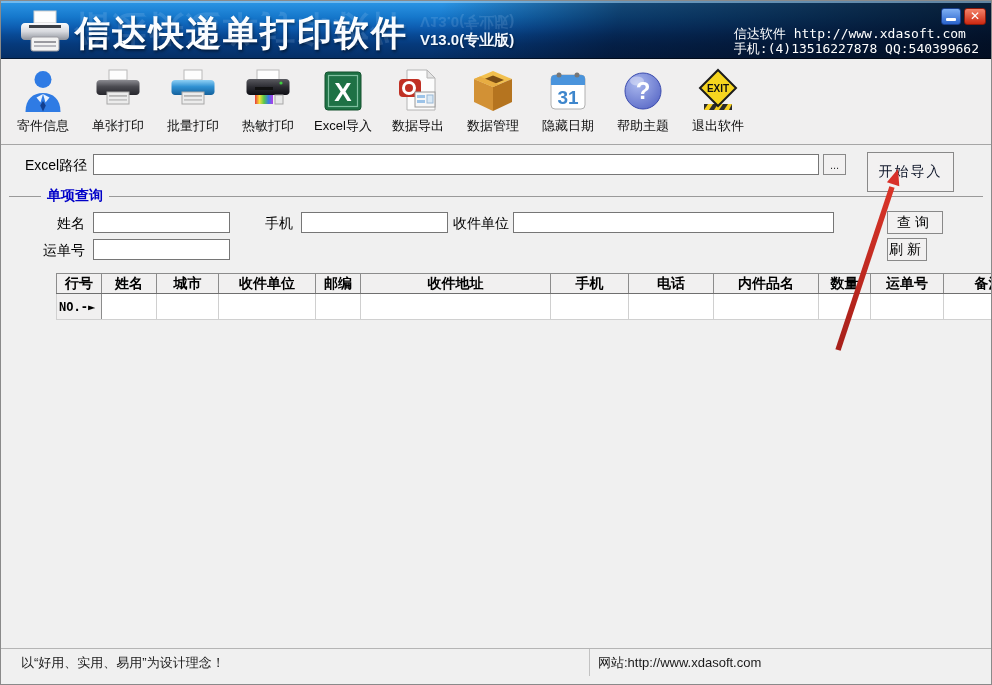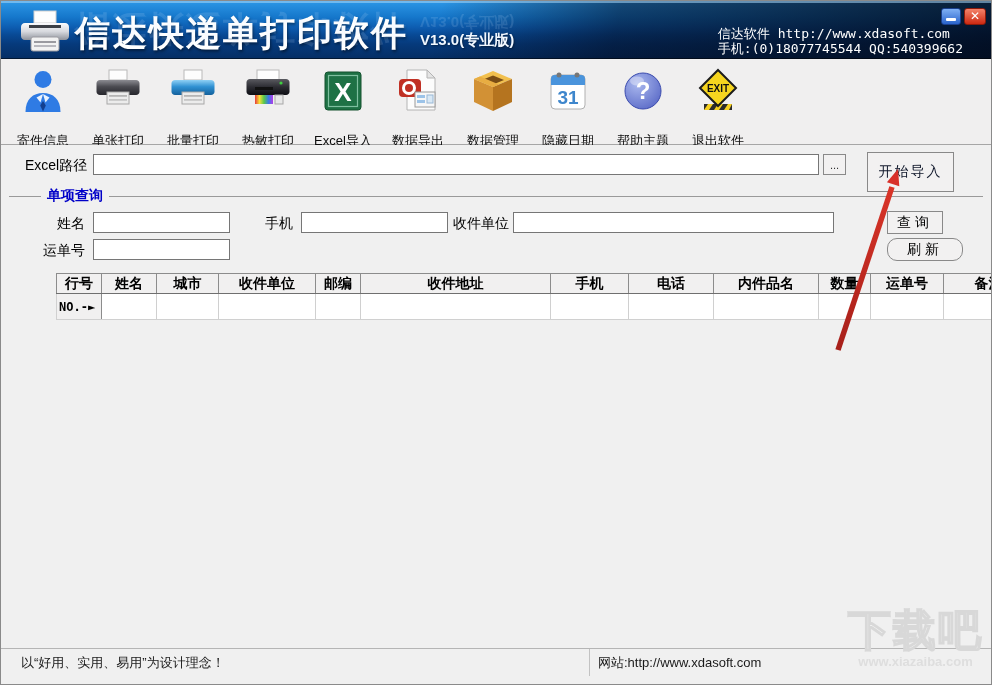--- a/index.html
+++ b/index.html
@@ -29,21 +29,21 @@
   }
   .app-version { font-size: 15px; font-weight: bold; color: #f2f8ff; text-shadow: 1px 1px 2px rgba(0,0,0,0.4); }
   .title-mirror {
     position: absolute; left: 74px; top: 51px; display: flex; align-items: baseline; gap: 12px;
     transform: scaleY(-1); transform-origin: top; opacity: 0.14; color: #cfe6ff;
     white-space: nowrap; pointer-events: none;
   }
   .title-mirror .m1 { font-size: 35px; font-weight: bold; letter-spacing: 2px; }
   .title-mirror .m2 { font-size: 15px; font-weight: bold; }
   .vendor-info {
-    position: absolute; right: 28px; bottom: 3px; text-align: left;
+    position: absolute; right: 12px; bottom: 3px; text-align: left;
     color: #ffffff; font-size: 13px; line-height: 15px;
     font-family: "DejaVu Sans Mono", monospace;
   }
   .win-buttons { position: absolute; top: 7px; right: 5px; display: flex; gap: 3px; }
   .btn-min {
     width: 20px; height: 17px; border-radius: 3px; border: 1px solid #1a3f8c;
     background: linear-gradient(#7fb0f4, #2a64cc); position: relative; cursor: pointer;
   }
   .btn-min::after { content: ""; position: absolute; left: 4px; right: 4px; bottom: 3px; height: 3px; background: #fff; border-radius: 1px; }
   .btn-close {
@@ -52,21 +52,21 @@
     text-align: center; line-height: 15px; cursor: pointer;
   }
 
   
   .toolbar {
     height: 86px; background: #f0efef; border-bottom: 1px solid #a6a6a6;
     display: flex; align-items: flex-start; padding: 7px 0 0 8px; gap: 7px;
   }
   .tool { width: 68px; text-align: center; cursor: pointer; }
   .ticon { display: flex; height: 50px; align-items: center; justify-content: center; }
-  .tlabel { display: block; font-size: 13px; color: #0e0e0e; margin-top: 16px; white-space: nowrap; }
+  .tlabel { display: block; font-size: 13px; color: #0e0e0e; margin-top: 1px; white-space: nowrap; }
 
   
   .main { position: relative; height: 503px; background: #f0f0f0; }
   .lbl { font-size: 14px; color: #000; position: absolute; }
   .txt {
     position: absolute; height: 21px; border: 1px solid #767676; background: #fff;
     font-size: 13px; padding: 0 3px; outline: none;
   }
   .pbtn {
     position: absolute; background: #f2f1f1; border: 1px solid #898989;
@@ -84,21 +84,21 @@
   }
   .lbl-name    { left: 20px;  top: 70px; width: 64px; text-align: right; }
   .in-name     { left: 92px;  top: 67px; width: 137px; }
   .lbl-mobile  { left: 228px; top: 70px; width: 64px; text-align: right; }
   .in-mobile   { left: 300px; top: 67px; width: 147px; }
   .lbl-company { left: 442px; top: 70px; width: 66px; text-align: right; }
   .in-company  { left: 512px; top: 67px; width: 321px; }
   .btn-search  { left: 886px; top: 66px; width: 56px; height: 23px; letter-spacing: 4px; }
   .lbl-waybill { left: 20px;  top: 97px; width: 64px; text-align: right; }
   .in-waybill  { left: 92px;  top: 94px; width: 137px; }
-  .btn-refresh { left: 886px; top: 93px; width: 76px; height: 23px; letter-spacing: 4px; border-radius: 10px; }
+  .btn-refresh { left: 886px; top: 93px; width: 40px; height: 23px; letter-spacing: 4px; }
 
   
   .grid {
     position: absolute; left: 7px; top: 128px; width: 977px;
     border-collapse: collapse; table-layout: fixed; border: 1px solid #8c8c8c; margin-left: 48px;
   }
   .grid th {
     height: 20px; background: #f1f0f0; font-size: 14px; font-weight: bold; color: #000;
     border-right: 1px solid #8c8c8c; border-bottom: 1px solid #6f6f6f; padding: 0; white-space: nowrap; overflow: hidden;
   }
@@ -161,21 +161,21 @@
     <div class="title-line">
       <span class="app-title">信达快递单打印软件</span>
       <span class="app-version">V13.0(专业版)</span>
     </div>
     <div class="title-mirror">
       <span class="m1">信达快递单打印软件</span>
       <span class="m2">V13.0(专业版)</span>
     </div>
     <div class="vendor-info">
       <div>信达软件  http://www.xdasoft.com</div>
-      <div>手机:(0)18077745544 QQ:540399662</div>
+      <div>手机:(4)13516227878 QQ:540399662</div>
     </div>
     <div class="win-buttons">
       <div class="btn-min"></div>
       <div class="btn-close">✕</div>
     </div>
   </div>
 
   <div class="toolbar">
 
     <div class="tool">
@@ -432,18 +432,14 @@
       <polygon points="107,8 108.3,25.2 95.9,21.2" fill="#d8302a"></polygon>
     </svg>
 
   </div>
 
   <div class="statusbar">
     <div class="sb-sec sb-left">以“好用、实用、易用”为设计理念！</div>
     <div class="sb-sec sb-right">网站:http://www.xdasoft.com</div>
   </div>
 
-  <div class="watermark">
-    <div class="wm-title">下载吧</div>
-    <div class="wm-url">www.xiazaiba.com</div>
-  </div>
 
 </div>
 
 </body></html>

